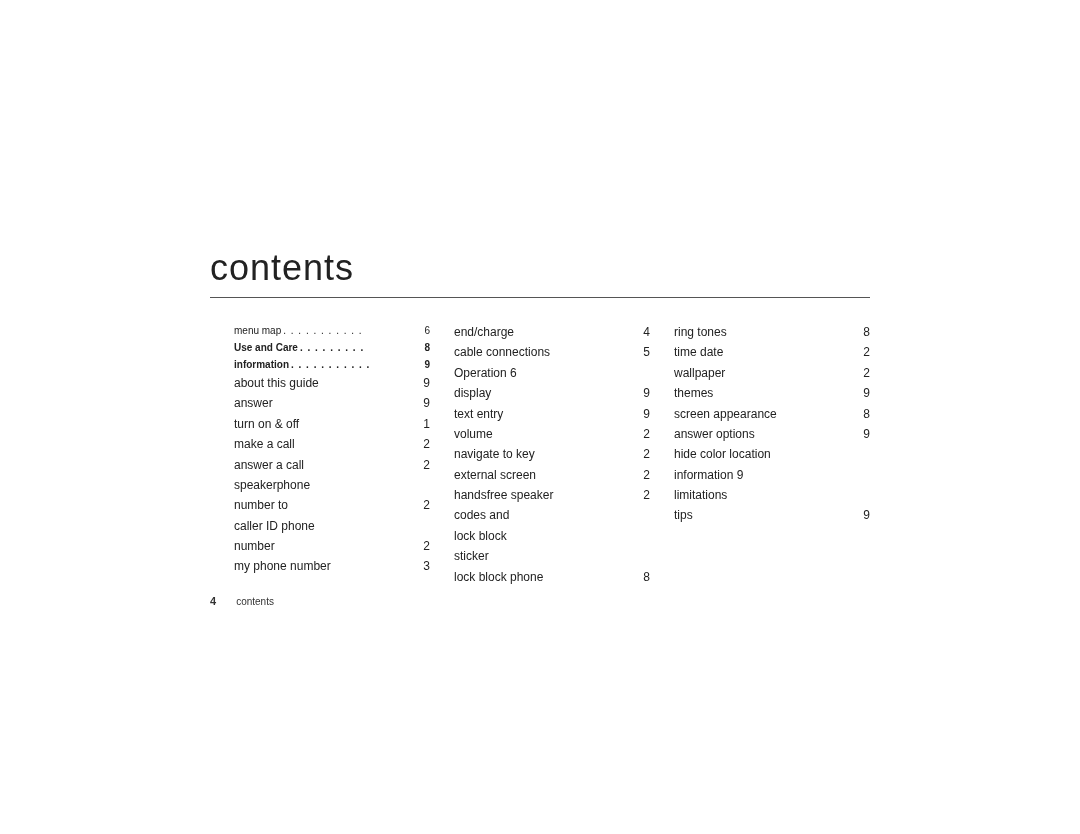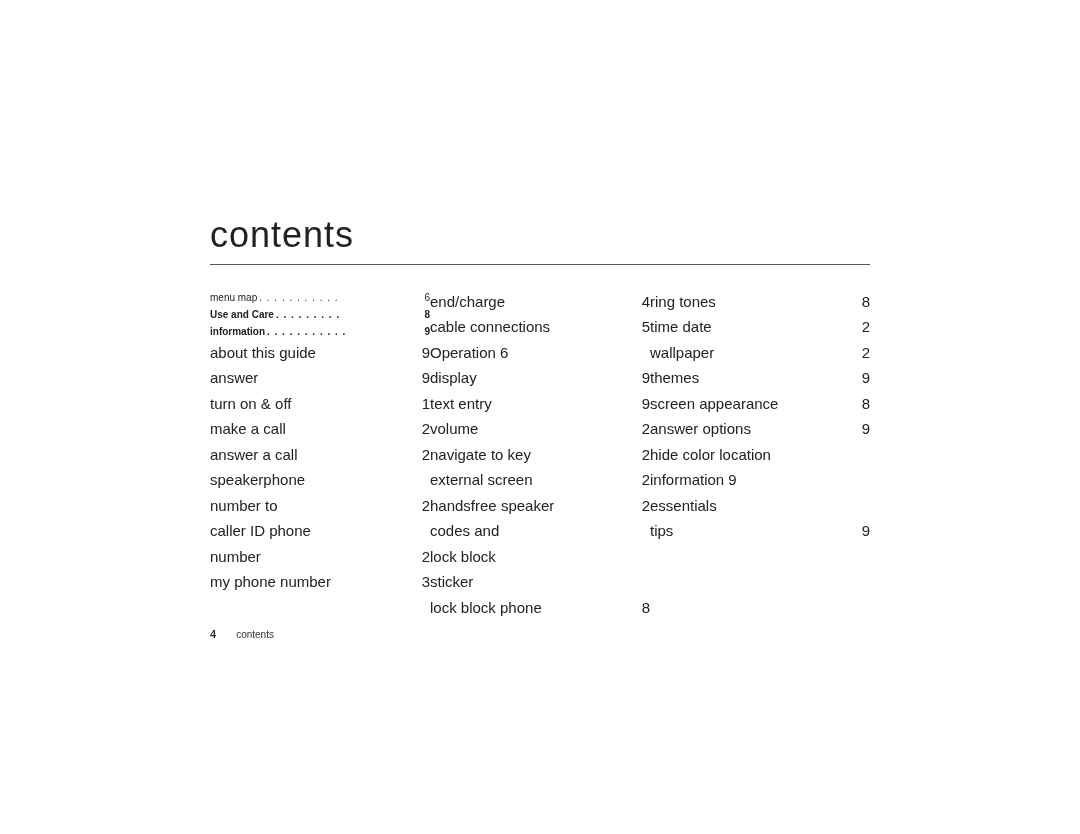--- a/index.html
+++ b/index.html
@@ -47,20 +47,21 @@
     .toc-col {
       flex: 1;
       font-size: 10px;
       color: #222;
       line-height: 1.7;
     }
 
     .toc-entry {
       display: flex;
       align-items: baseline;
+      margin-left: 24px;
     }
 
     .toc-entry .label {
       white-space: nowrap;
     }
 
     .toc-entry .dots {
       flex: 1;
       overflow: hidden;
       letter-spacing: 1px;
@@ -70,21 +71,21 @@
 
     .toc-entry .page-num {
       white-space: nowrap;
     }
 
     .bold-entry {
       font-weight: 700;
     }
 
     .sub-entry {
-      font-size: 15px;
+      font-size: 12px;
     }
 
     .footer {
       position: absolute;
       bottom: 20px;
       left: 60px;
       font-size: 10px;
       color: #333;
       display: flex;
       align-items: center;
@@ -280,21 +281,21 @@
         <span class="label">hide color location</span>
         <span class="dots"></span>
         <span class="page-num"></span>
       </div>
       <div class="toc-entry sub-entry">
         <span class="label">information 9</span>
         <span class="dots"></span>
         <span class="page-num"></span>
       </div>
       <div class="toc-entry sub-entry">
-        <span class="label">essentials</span>
+        <span class="label">limitations</span>
         <span class="dots"></span>
         <span class="page-num"></span>
       </div>
       <div class="toc-entry sub-entry">
         <span class="label">tips</span>
         <span class="dots"></span>
         <span class="page-num">9</span>
       </div>
     </div>
 

